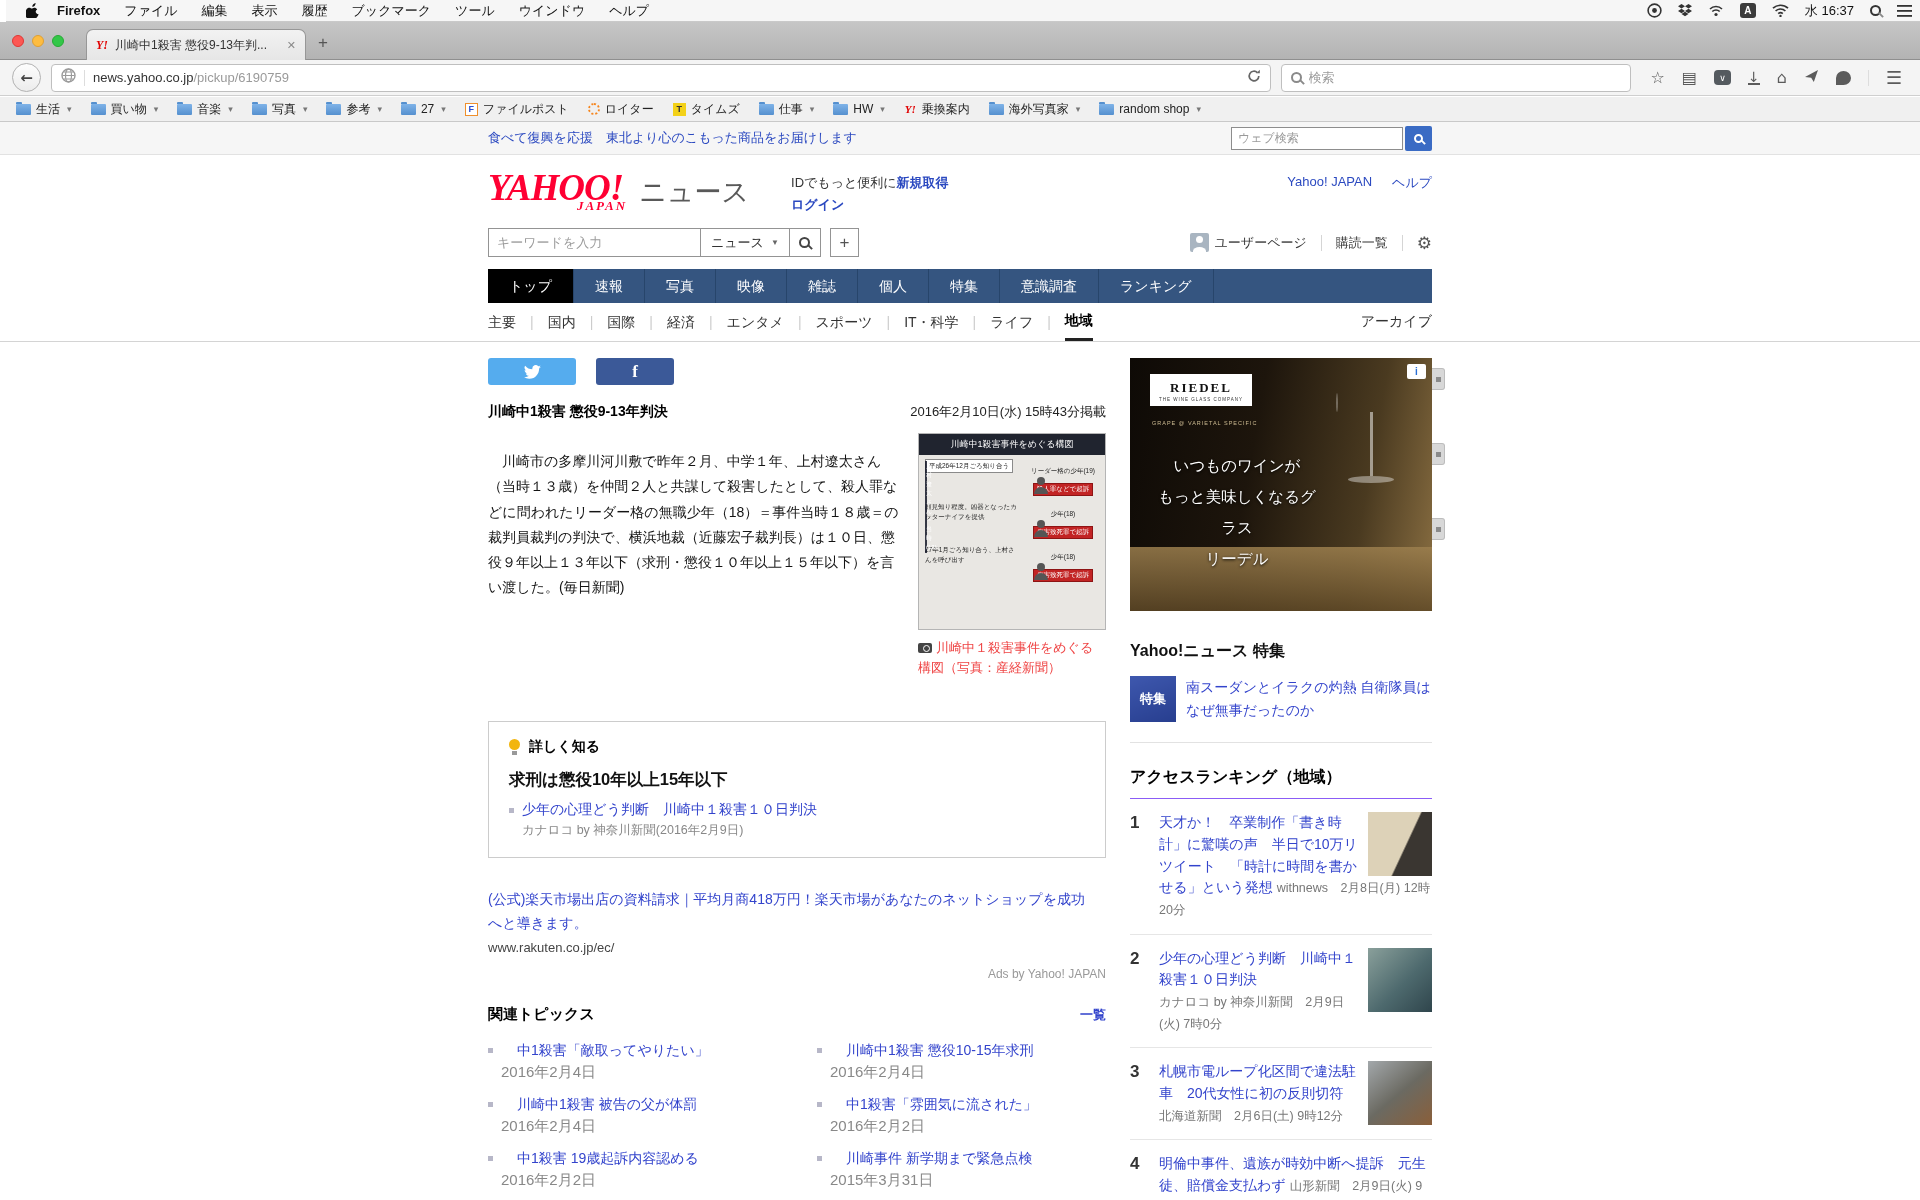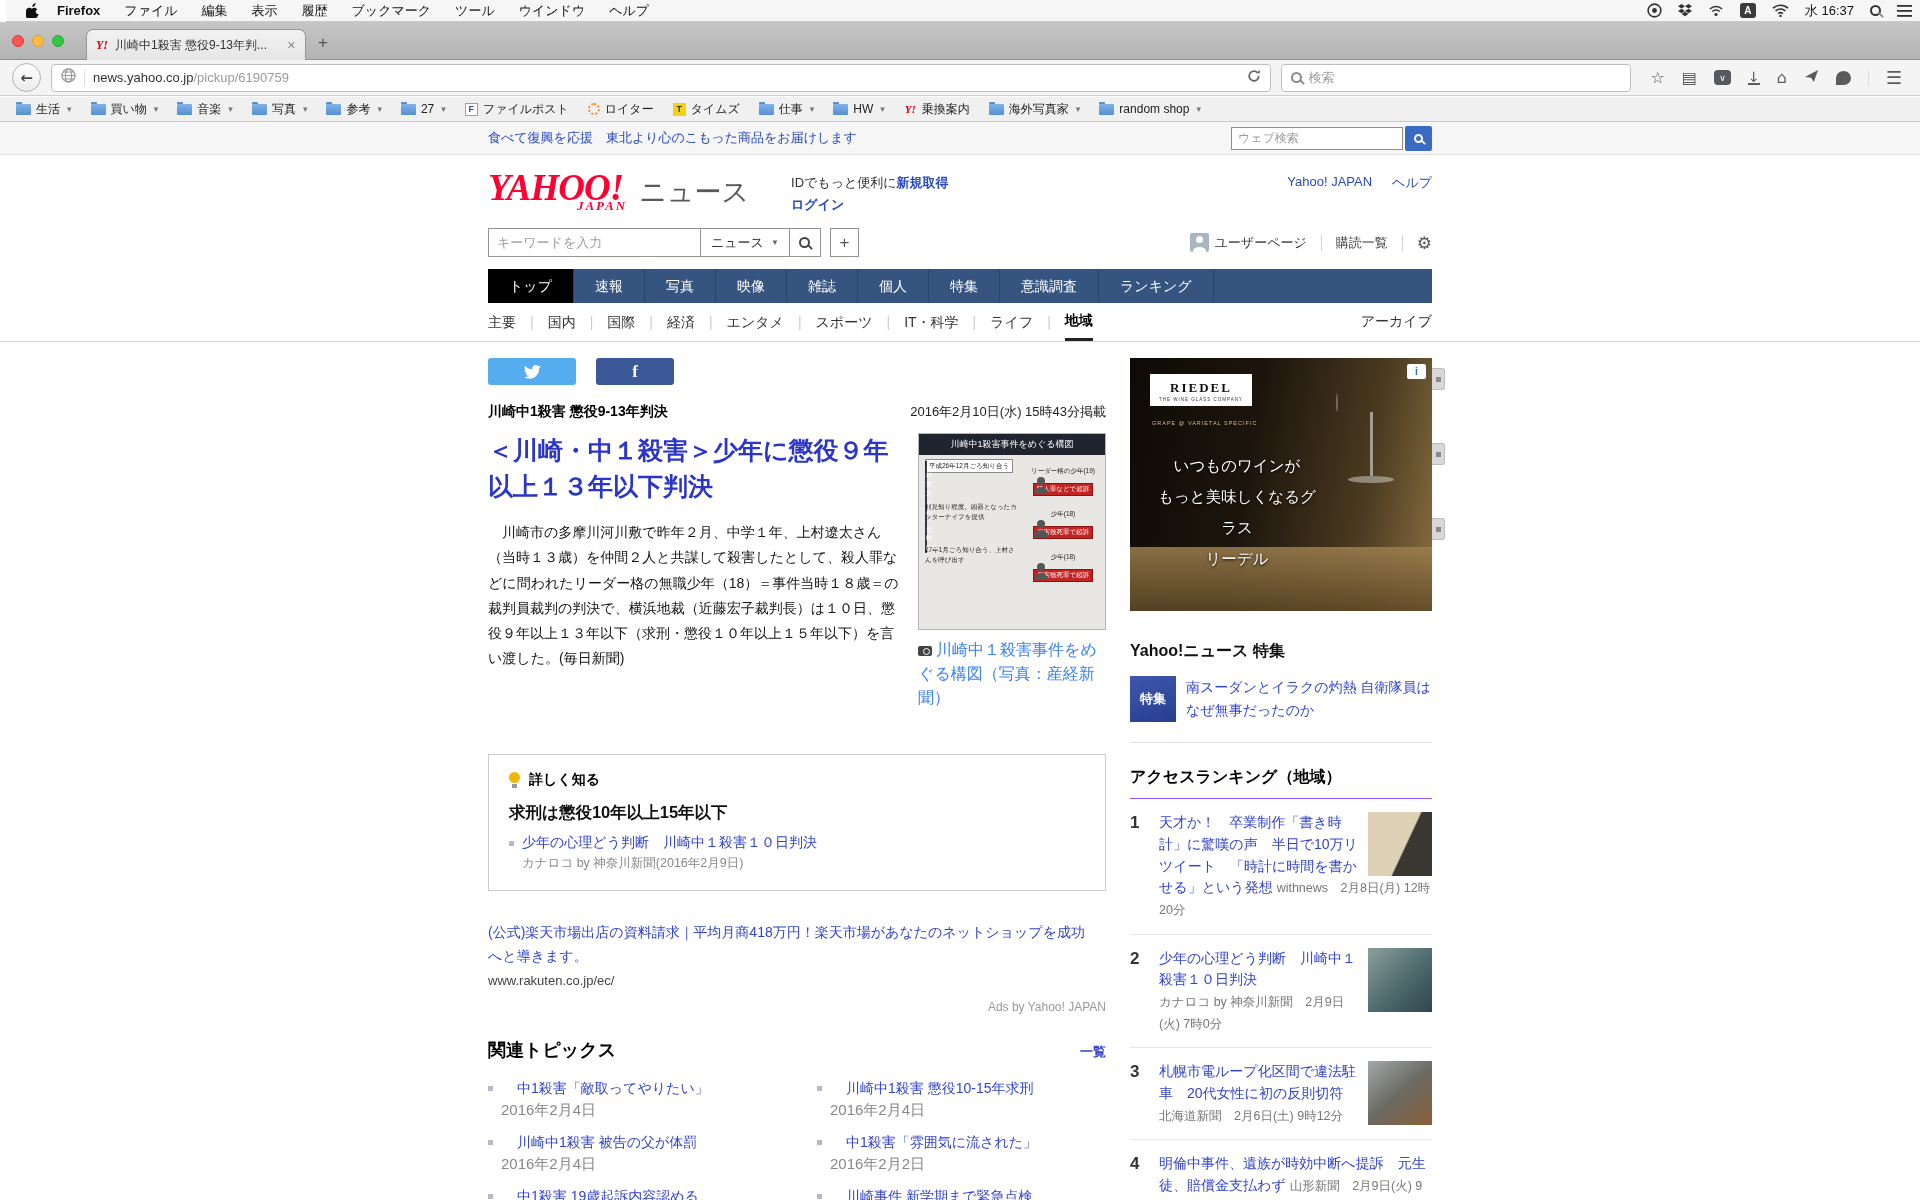--- a/index.html
+++ b/index.html
@@ -173,21 +173,21 @@
   .person::before { content:""; position:absolute; top:0; left:4px; width:8px; height:8px;
     border-radius:50%; background:#555; }
   .person::after { content:""; position:absolute; bottom:0; left:1px; width:14px; height:7px;
     border-radius:7px 7px 0 0; background:#555; }
   .badge { display:inline-block; background:#c22424; border:1px solid #8e1414; color:#fff;
     font-size:6.5px; padding:1px 3px; white-space:nowrap; }
   .photo { width:46px; height:54px; background:linear-gradient(150deg,#c7b49a 30%,#8fa0b5 70%);
     position:relative; margin-top:2px; }
   .photo .nm { position:absolute; bottom:0; left:0; right:0; background:rgba(20,24,40,.85);
     color:#fff; font-size:6px; padding:1px; text-align:center; }
-  .figcap { margin-top:8px; font-size:16px; color:#3b82f6; line-height:1.5; }
+  .figcap { margin-top:8px; font-size:13px; color:#ef4444; line-height:1.5; }
   .cam { display:inline-block; width:14px; height:10px; background:#444; border-radius:2px;
     position:relative; margin-right:4px; vertical-align:-1px; }
   .cam::after { content:""; position:absolute; top:2px; left:5px; width:5px; height:5px;
     border:1px solid #fff; border-radius:50%; }
 
   .knowbox { margin-top:44px; border:1px solid #ccc; padding:16px 20px 18px; }
   .kb-row1 { display:flex; align-items:center; gap:9px; }
   .bulb { width:11px; height:16px; position:relative; }
   .bulb::before { content:""; position:absolute; top:0; left:0; width:11px; height:11px;
     border-radius:50%; background:#f2b50e; }
@@ -199,21 +199,21 @@
   .kb-link { font-size:14px; color:#3344cc; }
   .kb-src { margin-left:13px; margin-top:3px; color:#888; font-size:12.5px; }
 
   .adblock { margin-top:30px; }
   .ad-link { display:block; color:#3344cc; font-size:14px; line-height:1.7; width:604px; }
   .ad-url { color:#444; font-size:13px; margin-top:4px; }
   .ad-by { text-align:right; color:#999; font-size:12px; margin-top:12px; }
 
   .related { margin-top:24px; }
   .rel-head { display:flex; justify-content:space-between; align-items:baseline; }
-  .rel-title { font-size:18px; font-weight:bold; }
+  .rel-title { font-size:15px; font-weight:bold; }
   .rel-more { font-size:13px; color:#3344cc; font-weight:bold; }
   .rel-grid { display:grid; grid-template-columns:1fr 1fr; column-gap:40px; margin-top:4px; }
   .rel-item { margin-top:14px; }
   .rel-linkrow { display:flex; gap:24px; align-items:flex-end; }
   .rel-link { font-size:14px; color:#3344cc; }
   .rel-date { margin-left:13px; color:#888; font-size:15px; margin-top:3px; }
 
   
   .sb-ad { position:relative; width:302px; height:253px; overflow:visible;
     background:linear-gradient(100deg,#0e0a06 0%,#1d150c 40%,#4a3a20 75%,#8a6f42 100%); }
@@ -536,21 +536,20 @@
           <span class="btn-fb">f</span>
         </div>
 
         <div class="kickrow">
           <span class="kicker">川崎中1殺害 懲役9-13年判決</span>
           <span class="pubdate">2016年2月10日(水) 15時43分掲載</span>
         </div>
 
         <div class="artbox">
           <div class="artleft">
-            <h1 class="headline">＜川崎・中１殺害＞少年に懲役９年以上１３年以下判決</h1>
             <p class="body">　川崎市の多摩川河川敷で昨年２月、中学１年、上村遼太さん（当時１３歳）を仲間２人と共謀して殺害したとして、殺人罪などに問われたリーダー格の無職少年（18）＝事件当時１８歳＝の裁判員裁判の判決で、横浜地裁（近藤宏子裁判長）は１０日、懲役９年以上１３年以下（求刑・懲役１０年以上１５年以下）を言い渡した。(毎日新聞)</p>
           </div>
           <div class="figure">
             <div class="figimg">
               <div class="fighead">川崎中1殺害事件をめぐる構図</div>
               <div class="figrow">
                 <span class="figl"><span class="figbox">平成26年12月ごろ知り合う</span></span>
                 <span class="figr">
                   <span class="figlabel">リーダー格の少年(19)</span>
                   <span class="person"></span>

